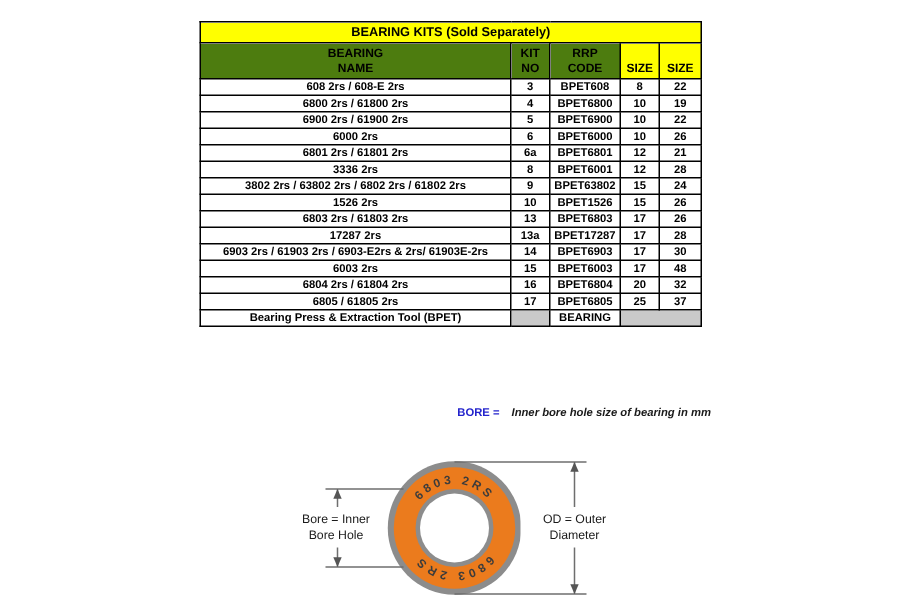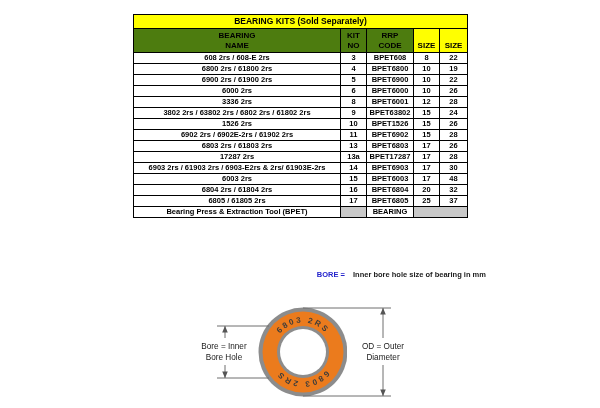--- a/index.html
+++ b/index.html
@@ -10,25 +10,25 @@
             table-layout:fixed;font-weight:bold;color:#000;}
   .bk-table td,.bk-table th{border:1px solid #000;padding:0;text-align:center;vertical-align:middle;
             font-size:7.5px;line-height:10px;height:10px;overflow:hidden;white-space:nowrap;}
   .bk-table .title-cell{background:#FFFF00;font-size:8.5px;height:13px;line-height:13px;}
   .bk-table th{background:#4d7c0f;font-size:8px;line-height:10px;height:23px;}
   .bk-table th.yellow{background:#FFFF00;}
   .bk-table th .hl{display:block;}
   .bk-table th .blue{color:#2323CC;margin-left:48px;}
   .bk-table td.gray{background:#C9C9C9;}
   
-  .notes{position:absolute;left:242px;top:270px;width:250px;font-weight:bold;font-size:7.5px;
+  .notes{position:absolute;left:230px;top:270px;width:250px;font-weight:bold;font-size:7.5px;
          line-height:9.5px;color:#1a1a1a;}
   .note-row{display:flex;}
   .note-label{width:103px;text-align:right;color:#2323CC;margin-right:8px;}
-  .note-text{text-align:right;}
+  .note-text{text-align:right;font-style:italic;}
   
   .diagram{position:absolute;left:185px;top:295px;}
   .dim-line{stroke:#6e6e6e;stroke-width:1;fill:none;}
   .dim-arrow{fill:#555;}
   .dim-label{font-family:"Liberation Sans",sans-serif;font-size:8.2px;fill:#1a1a1a;text-anchor:middle;}
   .ring-text{font-family:"Liberation Sans",sans-serif;font-size:8px;font-weight:bold;
              fill:#3c3c3c;letter-spacing:2.2px;}
 </style>
 </head>
 <body>
@@ -93,46 +93,46 @@
           <td>22</td>
         </tr>
         <tr>
           <td>6000 2rs</td>
           <td>6</td>
           <td>BPET6000</td>
           <td>10</td>
           <td>26</td>
         </tr>
         <tr>
+          <td>6801 2rs / 61801 2rs</td>
+          <td>6a</td>
+          <td>BPET6801</td>
+          <td>12</td>
+          <td>21</td>
+        </tr>
+        <tr>
           <td>3336 2rs</td>
           <td>8</td>
           <td>BPET6001</td>
           <td>12</td>
           <td>28</td>
         </tr>
         <tr>
           <td>3802 2rs / 63802 2rs / 6802 2rs / 61802 2rs</td>
           <td>9</td>
           <td>BPET63802</td>
           <td>15</td>
           <td>24</td>
         </tr>
         <tr>
           <td>1526 2rs</td>
           <td>10</td>
           <td>BPET1526</td>
           <td>15</td>
           <td>26</td>
-        </tr>
-        <tr>
-          <td>6902 2rs / 6902E-2rs / 61902 2rs</td>
-          <td>11</td>
-          <td>BPET6902</td>
-          <td>15</td>
-          <td>28</td>
         </tr>
         <tr>
           <td>6803 2rs / 61803 2rs</td>
           <td>13</td>
           <td>BPET6803</td>
           <td>17</td>
           <td>26</td>
         </tr>
         <tr>
           <td>17287 2rs</td>

